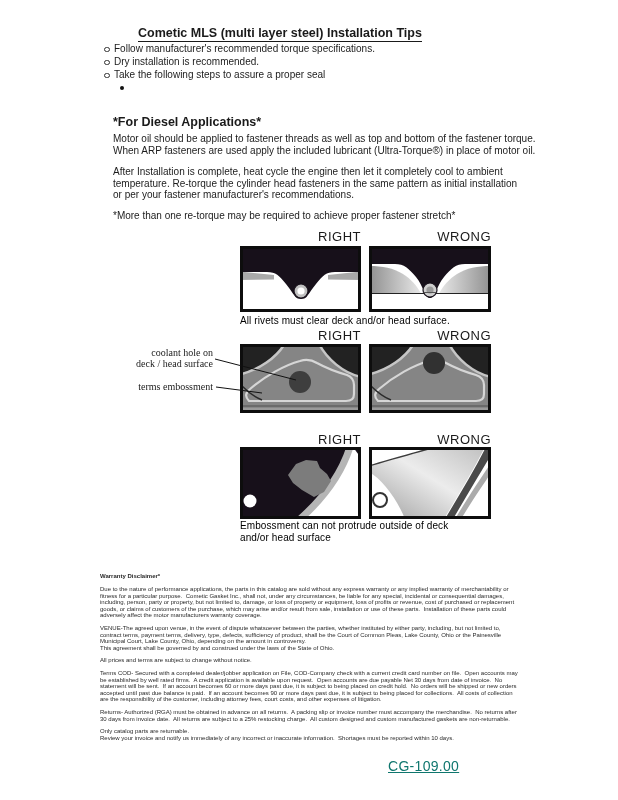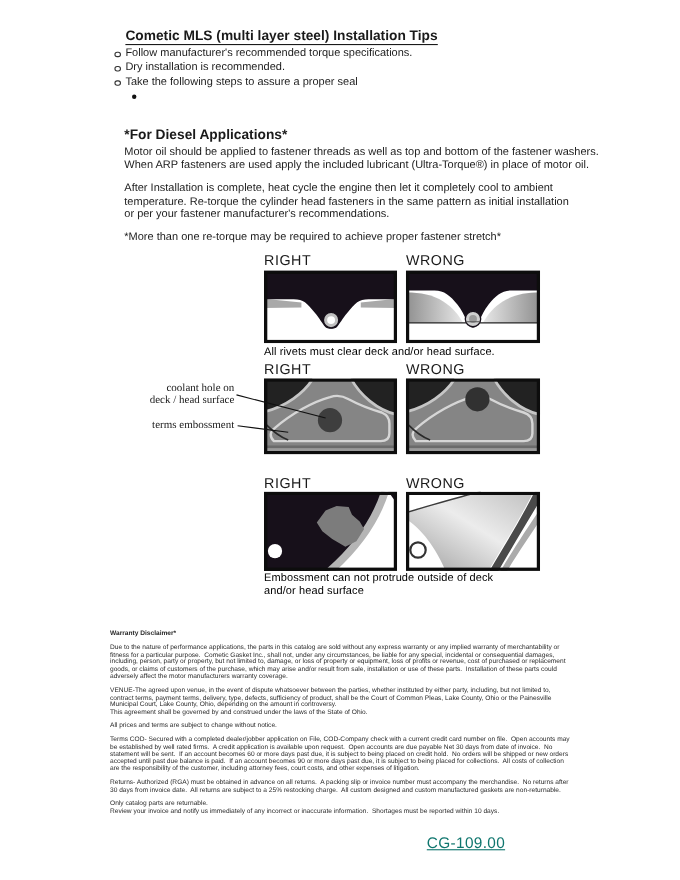--- a/index.html
+++ b/index.html
@@ -1,29 +1,29 @@
 <!DOCTYPE html>
 <html><head>
 <meta charset="utf-8">
 <style>
   html,body{margin:0;padding:0;background:#ffffff;}
   .page{position:relative;width:618px;height:800px;background:#ffffff;
         font-family:"Liberation Sans",sans-serif;color:#111;overflow:hidden;}
   .abs{position:absolute;}
   .title{font-size:12.5px;font-weight:bold;color:#1a1a1a;
-         border-bottom:1.5px solid #1a1a1a;padding-bottom:1px;display:inline-block;}
+         border-bottom:1.5px solid #1a1a1a;padding-bottom:1px;display:inline-block;margin-left:24px;}
   .bullets{position:absolute;left:104px;top:42px;font-size:10px;line-height:13px;color:#1c1c1c;}
   .bullet{position:relative;padding-left:10px;white-space:pre;}
   .bullet .mk{position:absolute;left:0;top:4.5px;width:3.5px;height:3.5px;
               border:1px solid #333;border-radius:50%;background:#fff;}
   .bullet.sub{margin-left:16px;}
   .bullet.sub .mk{border:none;background:#111;width:4px;height:4px;top:5px;}
   .h2{font-size:12.5px;font-weight:bold;color:#1a1a1a;}
   .body-p{font-size:10px;line-height:11.5px;color:#1c1c1c;white-space:pre;}
-  .fig-label{font-size:13px;color:#1a1a1a;text-align:left;letter-spacing:0.5px;}
+  .fig-label{font-size:13px;color:#1a1a1a;text-align:right;letter-spacing:0.5px;}
   .fig-caption{font-size:10px;color:#000;white-space:pre;line-height:11.5px;letter-spacing:0.1px;}
   .annot{font-size:10px;line-height:11px;color:#1a1a1a;text-align:right;white-space:pre;font-family:Liberation Serif, serif;}
   .panel{display:block;}
   .warranty{position:absolute;left:100px;top:573px;width:470px;color:#2a2a2a;}
   .warranty .w-head{font-size:6px;font-weight:bold;margin:0 0 7px 0;}
   .warranty .w-p{font-size:6px;line-height:6.6px;margin:0 0 6px 0;white-space:pre;}
   .pagenum{font-size:14px;color:#0f766e;letter-spacing:0.3px;text-decoration:underline;}
   svg{display:block;}
 </style>
 </head>
@@ -36,21 +36,21 @@
   </div>
 
   <div class="bullets">
     <div class="bullet"><span class="mk"></span><span>Follow manufacturer's recommended torque specifications.</span></div>
     <div class="bullet"><span class="mk"></span><span>Dry installation is recommended.</span></div>
     <div class="bullet"><span class="mk"></span><span>Take the following steps to assure a proper seal</span></div>
     <div class="bullet sub"><span class="mk"></span></div>
   </div>
 
   <div class="abs h2" style="left:113px;top:115px;">*For Diesel Applications*</div>
-  <div class="abs body-p" style="left:113px;top:133px;">Motor oil should be applied to fastener threads as well as top and bottom of the fastener washers.
+  <div class="abs body-p" style="left:113px;top:133px;">Motor oil should be applied to fastener threads as well as top and bottom of the fastener torque.
 When ARP fasteners are used apply the included lubricant (Ultra-Torque®) in place of motor oil.</div>
   <div class="abs body-p" style="left:113px;top:166px;">After Installation is complete, heat cycle the engine then let it completely cool to ambient
 temperature. Re-torque the cylinder head fasteners in the same pattern as initial installation
 or per your fastener manufacturer's recommendations.</div>
   <div class="abs body-p" style="left:113px;top:210px;">*More than one re-torque may be required to achieve proper fastener stretch*</div>
 
   <div class="abs fig-label" style="left:240px;top:229px;width:121px;">RIGHT</div>
   <div class="abs fig-label" style="left:369px;top:229px;width:122px;">WRONG</div>
 
   <svg class="abs panel" style="left:240px;top:246px;" width="121" height="66" viewBox="0 0 121 66">

